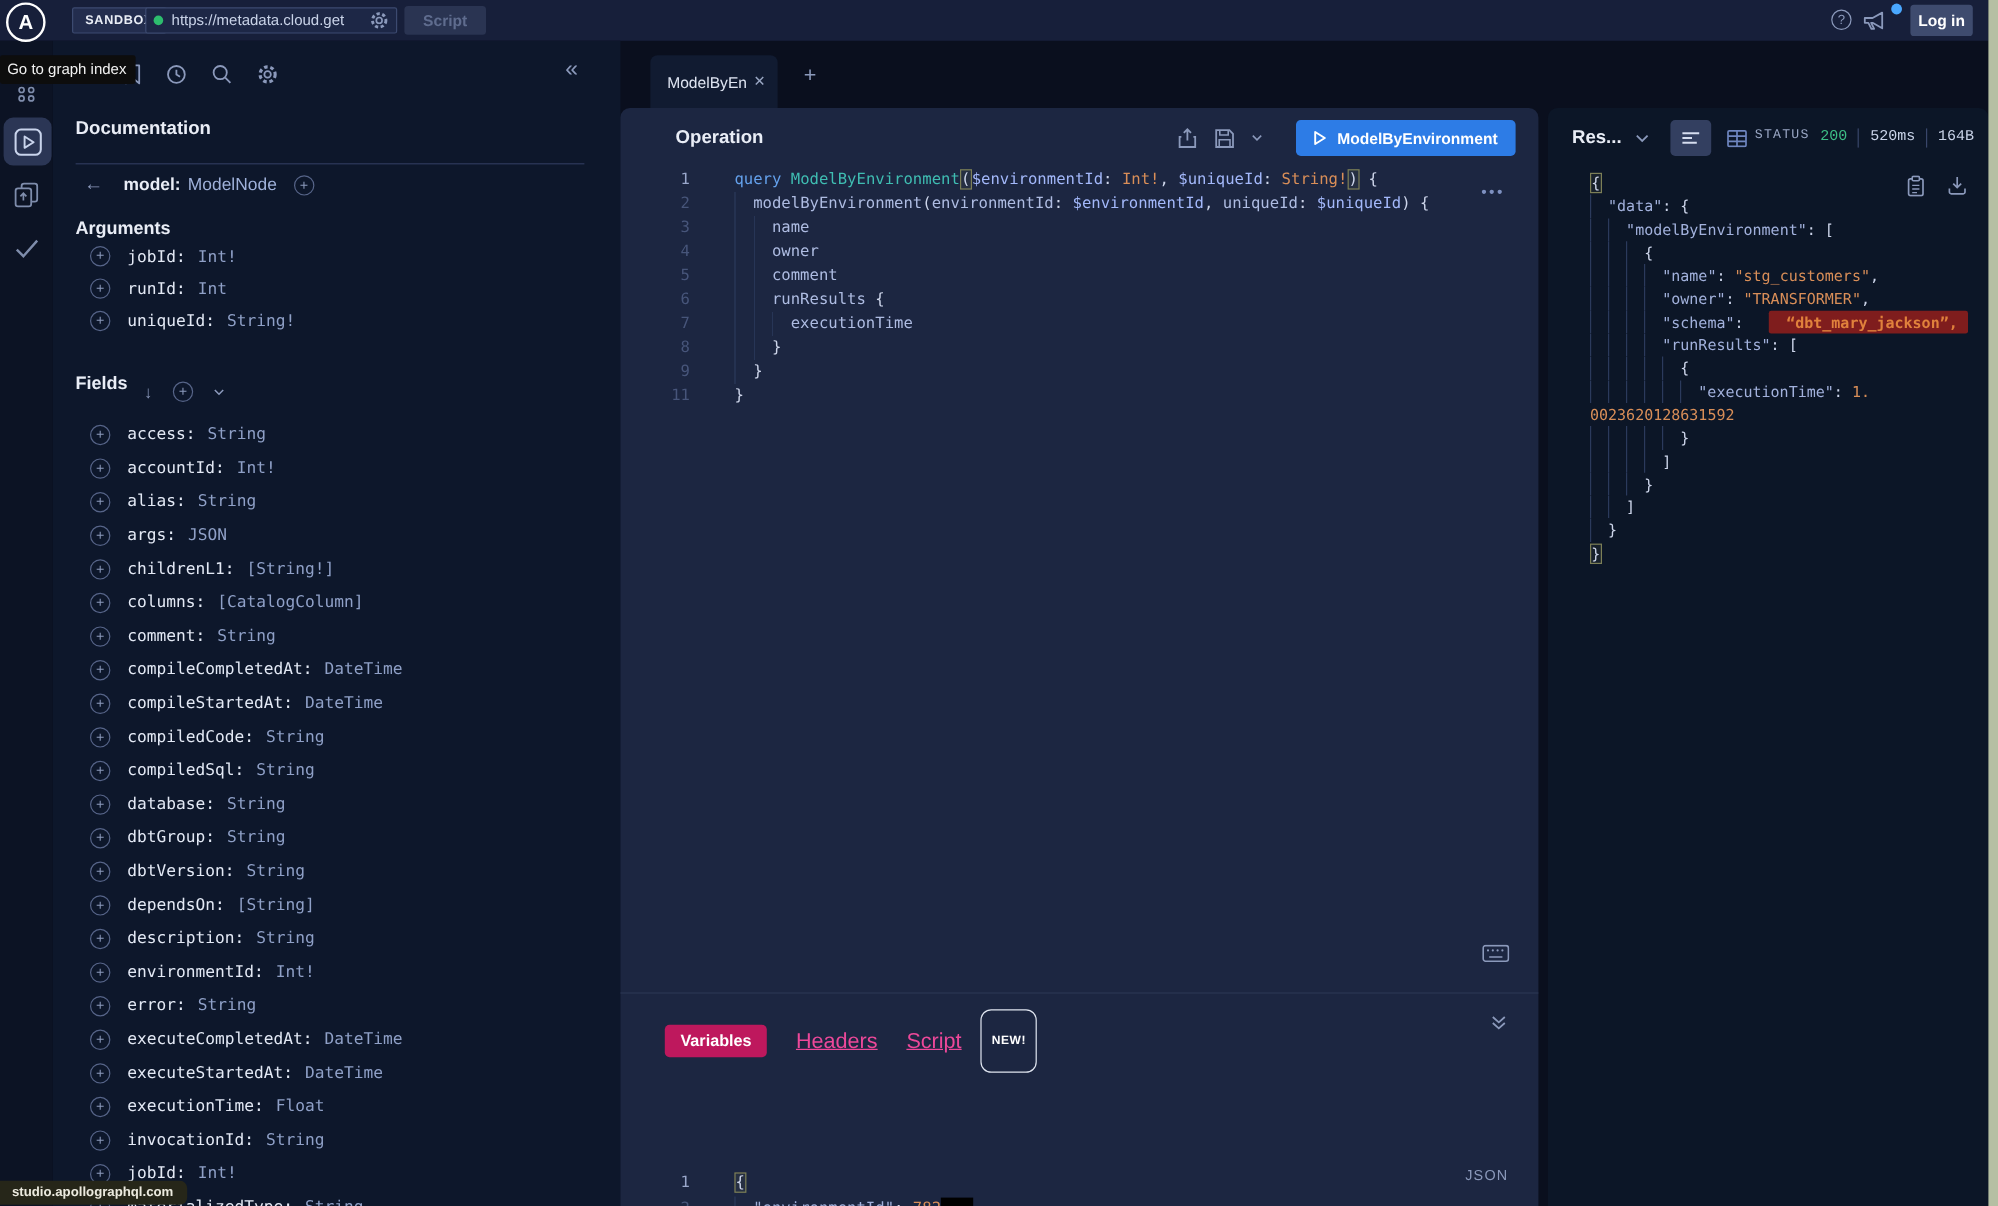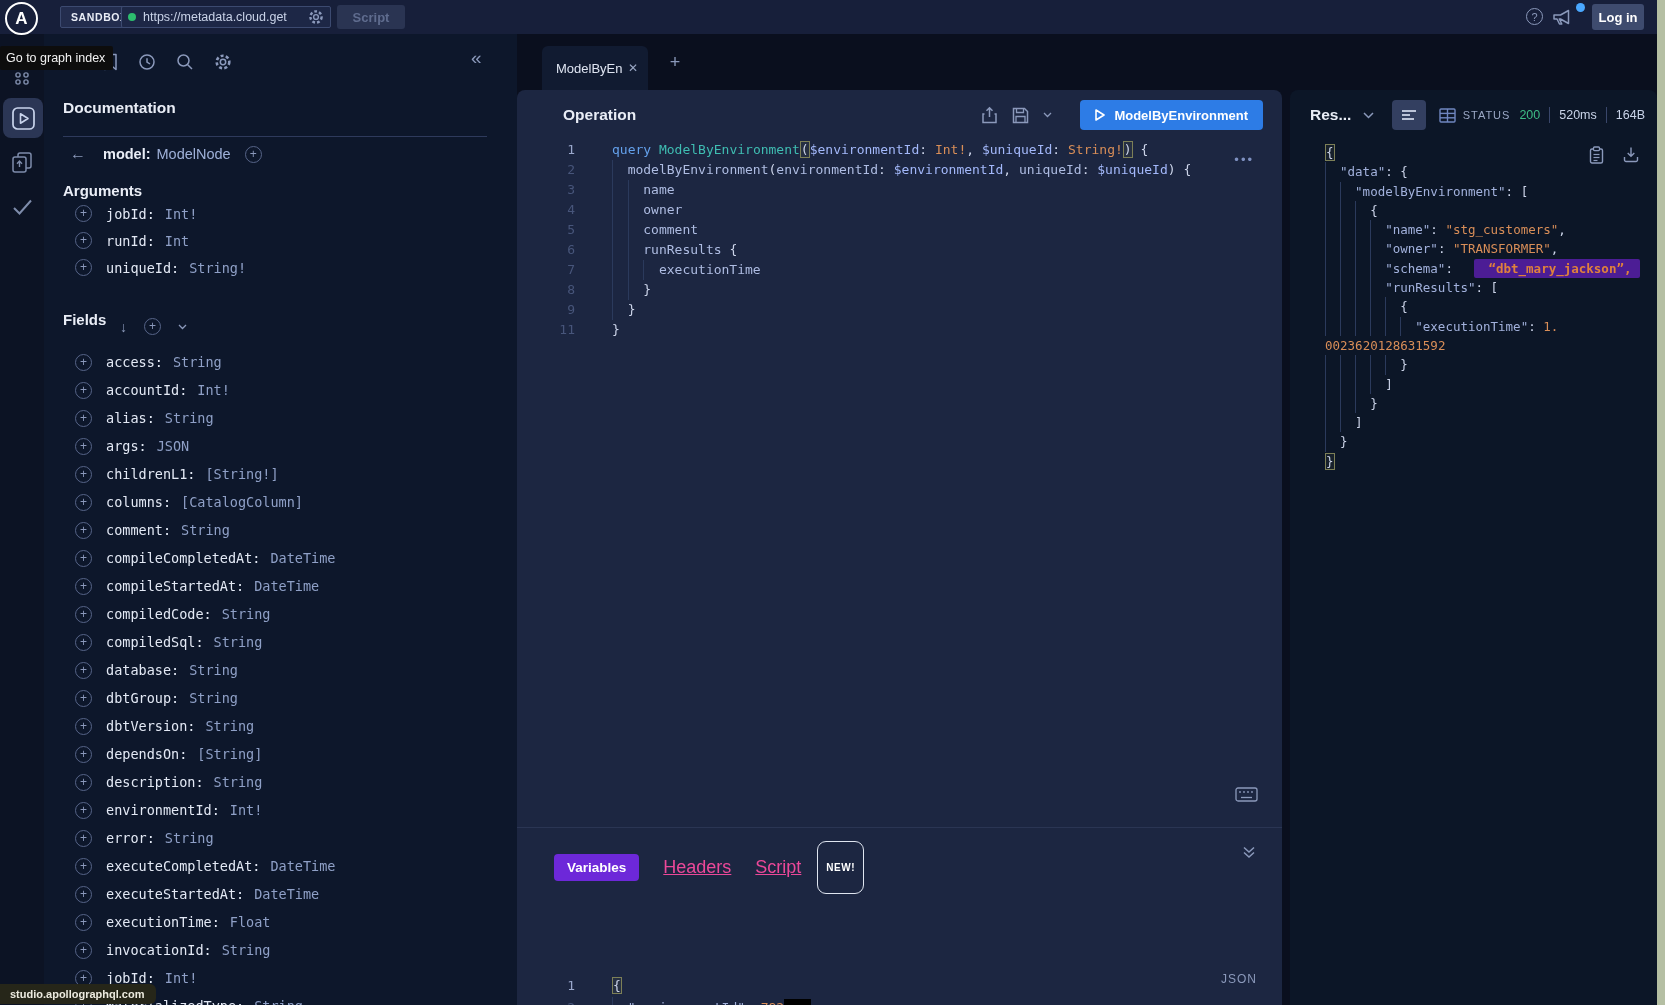--- a/index.html
+++ b/index.html
@@ -85,60 +85,60 @@
   .ln { width:58px; text-align:right; color:#47557a; flex:none; }
   .ln-active { color:#9aa8cc; }
   .code { white-space:pre; margin-left:37px; }
   .g { display:inline-block; width:2ch; height:20px; vertical-align:top;
     box-shadow:inset 1px 0 0 #2b3a5c; }
   .dotsmenu { position:absolute; right:28px; top:62px; color:#7e90c0; font-size:13px; letter-spacing:2px; }
   .kb { position:absolute; right:24px; top:697px; }
   .paneldiv { position:absolute; left:0; top:737px; right:0; height:1px; background:#2a3553; }
   .varsec { position:absolute; left:0; top:738px; right:0; bottom:0; }
   .vtabs { display:flex; align-items:center; margin:13px 0 0 37px; gap:24px; }
-  .vtab-on { background:#6d28d9; border-radius:4px; padding:6px 13px; font-size:13.5px; font-weight:bold; color:#fff; }
+  .vtab-on { background:#be185d; border-radius:4px; padding:6px 13px; font-size:13.5px; font-weight:bold; color:#fff; }
   .vtab { font-size:18px; color:#ec4899;text-decoration:underline; }
   .newbadge { border:1px solid #dfe5f0; border-radius:9px; font-size:10px; font-weight:bold;
     letter-spacing:.5px; padding:20px 8px; color:#fff; margin-left:-8px; }
   .vcollapse { position:absolute; right:26px; top:18px; }
   .jsonlabel { position:absolute; right:25px; top:144px; font-size:12px; letter-spacing:1px; color:#8b99bb; }
   .vars-ed { position:absolute; left:0; top:147px; right:60px; }
   .vars-ed .cl { height:22px; line-height:22px; }
   .vars-ed .g { height:22px; }
 
   
   .resp { position:absolute; left:1290px; top:90px; width:367px; height:915px;
     background:#0c1627; border-radius:8px 8px 0 0; }
   .rhead { position:absolute; left:0; top:0; right:0; height:50px; display:flex; align-items:center; padding:0 12px 0 20px; }
   .rttl { font-size:15.5px; font-weight:bold; white-space:nowrap; }
   .rchev { margin-left:12px; }
   .viewbox { margin-left:18px; width:34px; height:30px; background:#333f60; border-radius:4px;
     display:flex; align-items:center; justify-content:center; }
   .tableicon { margin-left:13px; display:flex; }
-  .rstats { margin-left:auto; display:flex; align-items:center; gap:9px; }
+  .rstats { margin-left:auto; display:flex; align-items:flex-start; gap:9px;font-family:Liberation Mono, monospace; }
   .statlbl { font-size:11px; letter-spacing:1px; color:#9aa7c4; }
   .statok { font-size:12.5px; color:#3dbd85; }
   .statsep { width:1px; height:16px; background:#39466a; }
   .statval { font-size:12.5px; color:#c9d3e8; }
   .ractions { position:absolute; right:18px; top:56px; display:flex; gap:19px; }
   .resp-ed { position:absolute; left:35px; top:53px; right:4px; font-size:12.5px; }
   .resp-ed .cl { height:19.3px; line-height:19.3px; }
   .resp-ed .code { margin-left:0; }
   .resp-ed .g { height:19.3px; }
 
   
   .t-kw { color:#64a1ec; }
   .t-op { color:#3fbdb2; }
   .t-fld { color:#aebce2; }
   .t-vr { color:#a3b8fa; }
   .t-typ, .t-num, .t-str { color:#d98e58; }
   .t-pnc { color:#cdd5ea; }
   .t-key { color:#a2b1dc; }
   .t-bx { color:#cdd5ea; border:1px solid #7c7f57; background:rgba(125,125,75,.10); }
-  .t-sb { background:#4c1d95; color:#e0813c; font-weight:bold; padding:2px 9px 2px 14px; margin-left:14px; border-radius:2px; }
+  .t-sb { background:#7f1d1d; color:#e0813c; font-weight:bold; padding:2px 9px 2px 14px; margin-left:14px; border-radius:2px; }
   .t-rd { display:inline-block; width:27px; height:16px; background:#000; vertical-align:-3px; }
 
   svg.ic { display:block; }
 </style>
 </head>
 <body>
 
 <div class="screen">
 
   <div class="topbar">

